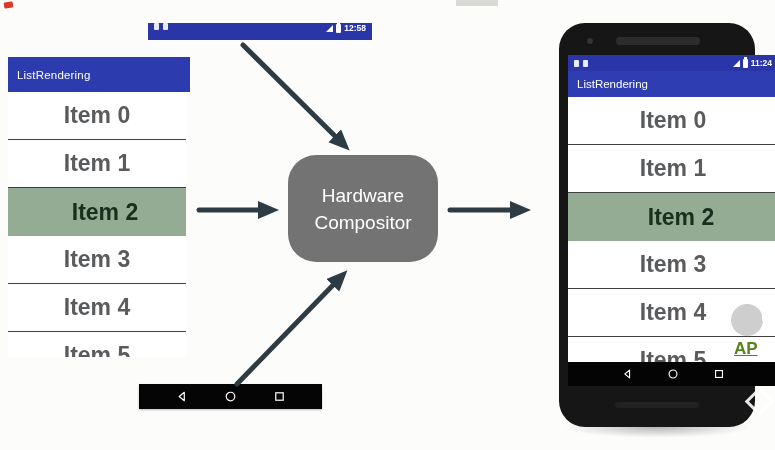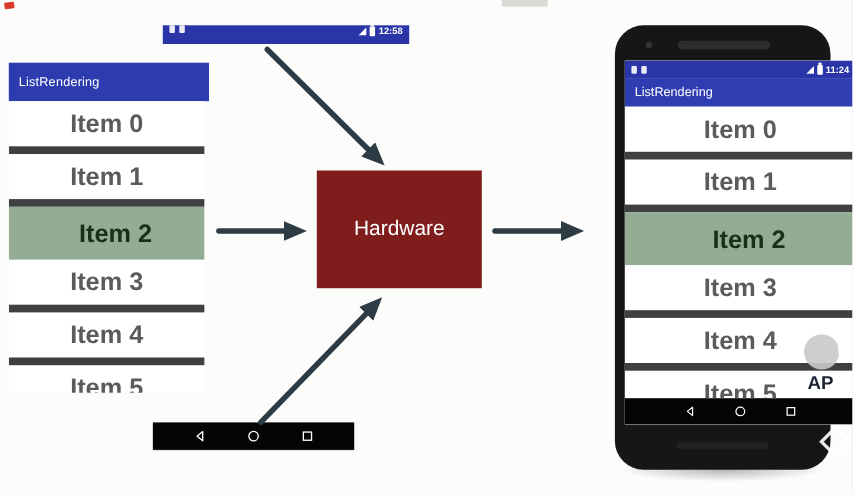--- a/index.html
+++ b/index.html
@@ -12,21 +12,21 @@
   
   .left-appbar{
     left:8px;top:57px;width:182px;height:35px;background:#2c3cae;
     color:#fff;font-size:11.5px;display:flex;align-items:center;
     padding-left:9px;box-sizing:border-box;letter-spacing:.2px;
   }
   .list{left:8px;top:92px;width:178px;height:265px;overflow:hidden;background:#fff;}
   .row{
     height:48px;display:flex;align-items:center;justify-content:center;
     font-size:23px;font-weight:bold;color:#5a5b5d;
-    border-bottom:7px solid #404040;box-sizing:border-box;
+    border-bottom:1px solid #404040;box-sizing:border-box;
   }
   .row.selected{background:#94ab94;color:#17301b;border-bottom:none;padding-left:16px;}
 
   
   .status-strip{
     left:148px;top:23px;width:224px;height:17px;background:#2a35a8;
     display:flex;align-items:flex-start;padding:0 6px;box-sizing:border-box;
   }
   .notif-sq{width:5px;height:7px;background:#e8eaf6;border-radius:1px;margin-right:4px;}
   .sb-right{margin-left:auto;display:flex;align-items:center;gap:3px;}
@@ -38,23 +38,23 @@
   
   .nav-strip{
     left:139px;top:384px;width:183px;height:25px;background:#050505;
     display:flex;align-items:center;justify-content:center;gap:36px;
     box-shadow:0 1px 2px rgba(0,0,0,.25);
   }
   .nav-strip svg,.phone-nav svg{display:block;}
 
   
   .compositor{
-    left:288px;top:155px;width:150px;height:107px;background:#7f1d1d;
+    left:288px;top:155px;width:150px;height:107px;background:#737373;
     color:#fff;display:flex;flex-direction:column;align-items:center;
-    justify-content:center;font-size:19px;line-height:27px;text-align:right;
+    justify-content:center;font-size:19px;line-height:27px;text-align:right;border-radius:28px;
   }
 
   
   .arrows{left:0;top:0;pointer-events:none;}
 
   
   .phone-shadow{
     left:563px;top:416px;width:188px;height:22px;border-radius:50%;
     background:radial-gradient(ellipse at center,rgba(0,0,0,.28),rgba(0,0,0,0) 70%);
   }
@@ -75,21 +75,21 @@
     height:24px;background:#040404;display:flex;align-items:center;
     justify-content:center;gap:34px;
   }
   .phone-chin{left:56px;top:379px;width:84px;height:6px;background:#222;border-radius:3px;}
 
   
   .red-mark{left:4px;top:2px;width:9px;height:6px;background:#d93a2b;transform:rotate(-8deg);border-radius:1px;}
   .top-grey-bar{left:456px;top:0;width:42px;height:6px;background:#d9d9d6;}
   .wm-circle{left:731px;top:304px;width:32px;height:32px;border-radius:50%;background:#c9c9c9;opacity:.9;}
   .wm-pill{left:762px;top:307px;width:14px;height:18px;background:#fff;border-radius:6px 0 0 6px;opacity:.95;}
-  .wm-text{left:734px;top:339px;color:#0f172a;font-size:17px;font-weight:bold;opacity:.95;}
+  .wm-text{left:734px;top:339px;color:#4d7c0f;font-size:17px;font-weight:bold;opacity:.95;text-decoration:underline;}
   .wm-diamond{left:749px;top:391px;width:15px;height:15px;border:3px solid #fff;transform:rotate(45deg);opacity:.9;}
 </style>
 </head>
 <body>
 
 <div class="canvas">
 
   <div class="abs red-mark"></div>
   <div class="abs top-grey-bar"></div>
 
@@ -128,20 +128,21 @@
       </span>
     <span>
         <svg width="13" height="13" viewBox="0 0 14 14">
           <rect x="3" y="3" width="8" height="8" fill="none" stroke="#fff" stroke-width="1.3"></rect>
         </svg>
       </span>
   </div>
 
   <div class="abs compositor">
     <div>Hardware</div>
+    <div>Compositor</div>
   </div>
 
   <svg class="abs arrows" width="775" height="450">
     <defs>
       <marker id="ah" markerUnits="userSpaceOnUse" markerWidth="26" markerHeight="22" refX="6" refY="9" orient="auto">
         <path d="M0,0 L21,9 L0,18 Z" fill="#2d3b44"></path>
       </marker>
     </defs>
     <line x1="243" y1="45" x2="339" y2="140" stroke="#2d3b44" stroke-width="5" stroke-linecap="round" marker-end="url(#ah)"></line>
     <line x1="199" y1="210" x2="264" y2="210" stroke="#2d3b44" stroke-width="5" stroke-linecap="round" marker-end="url(#ah)"></line>

